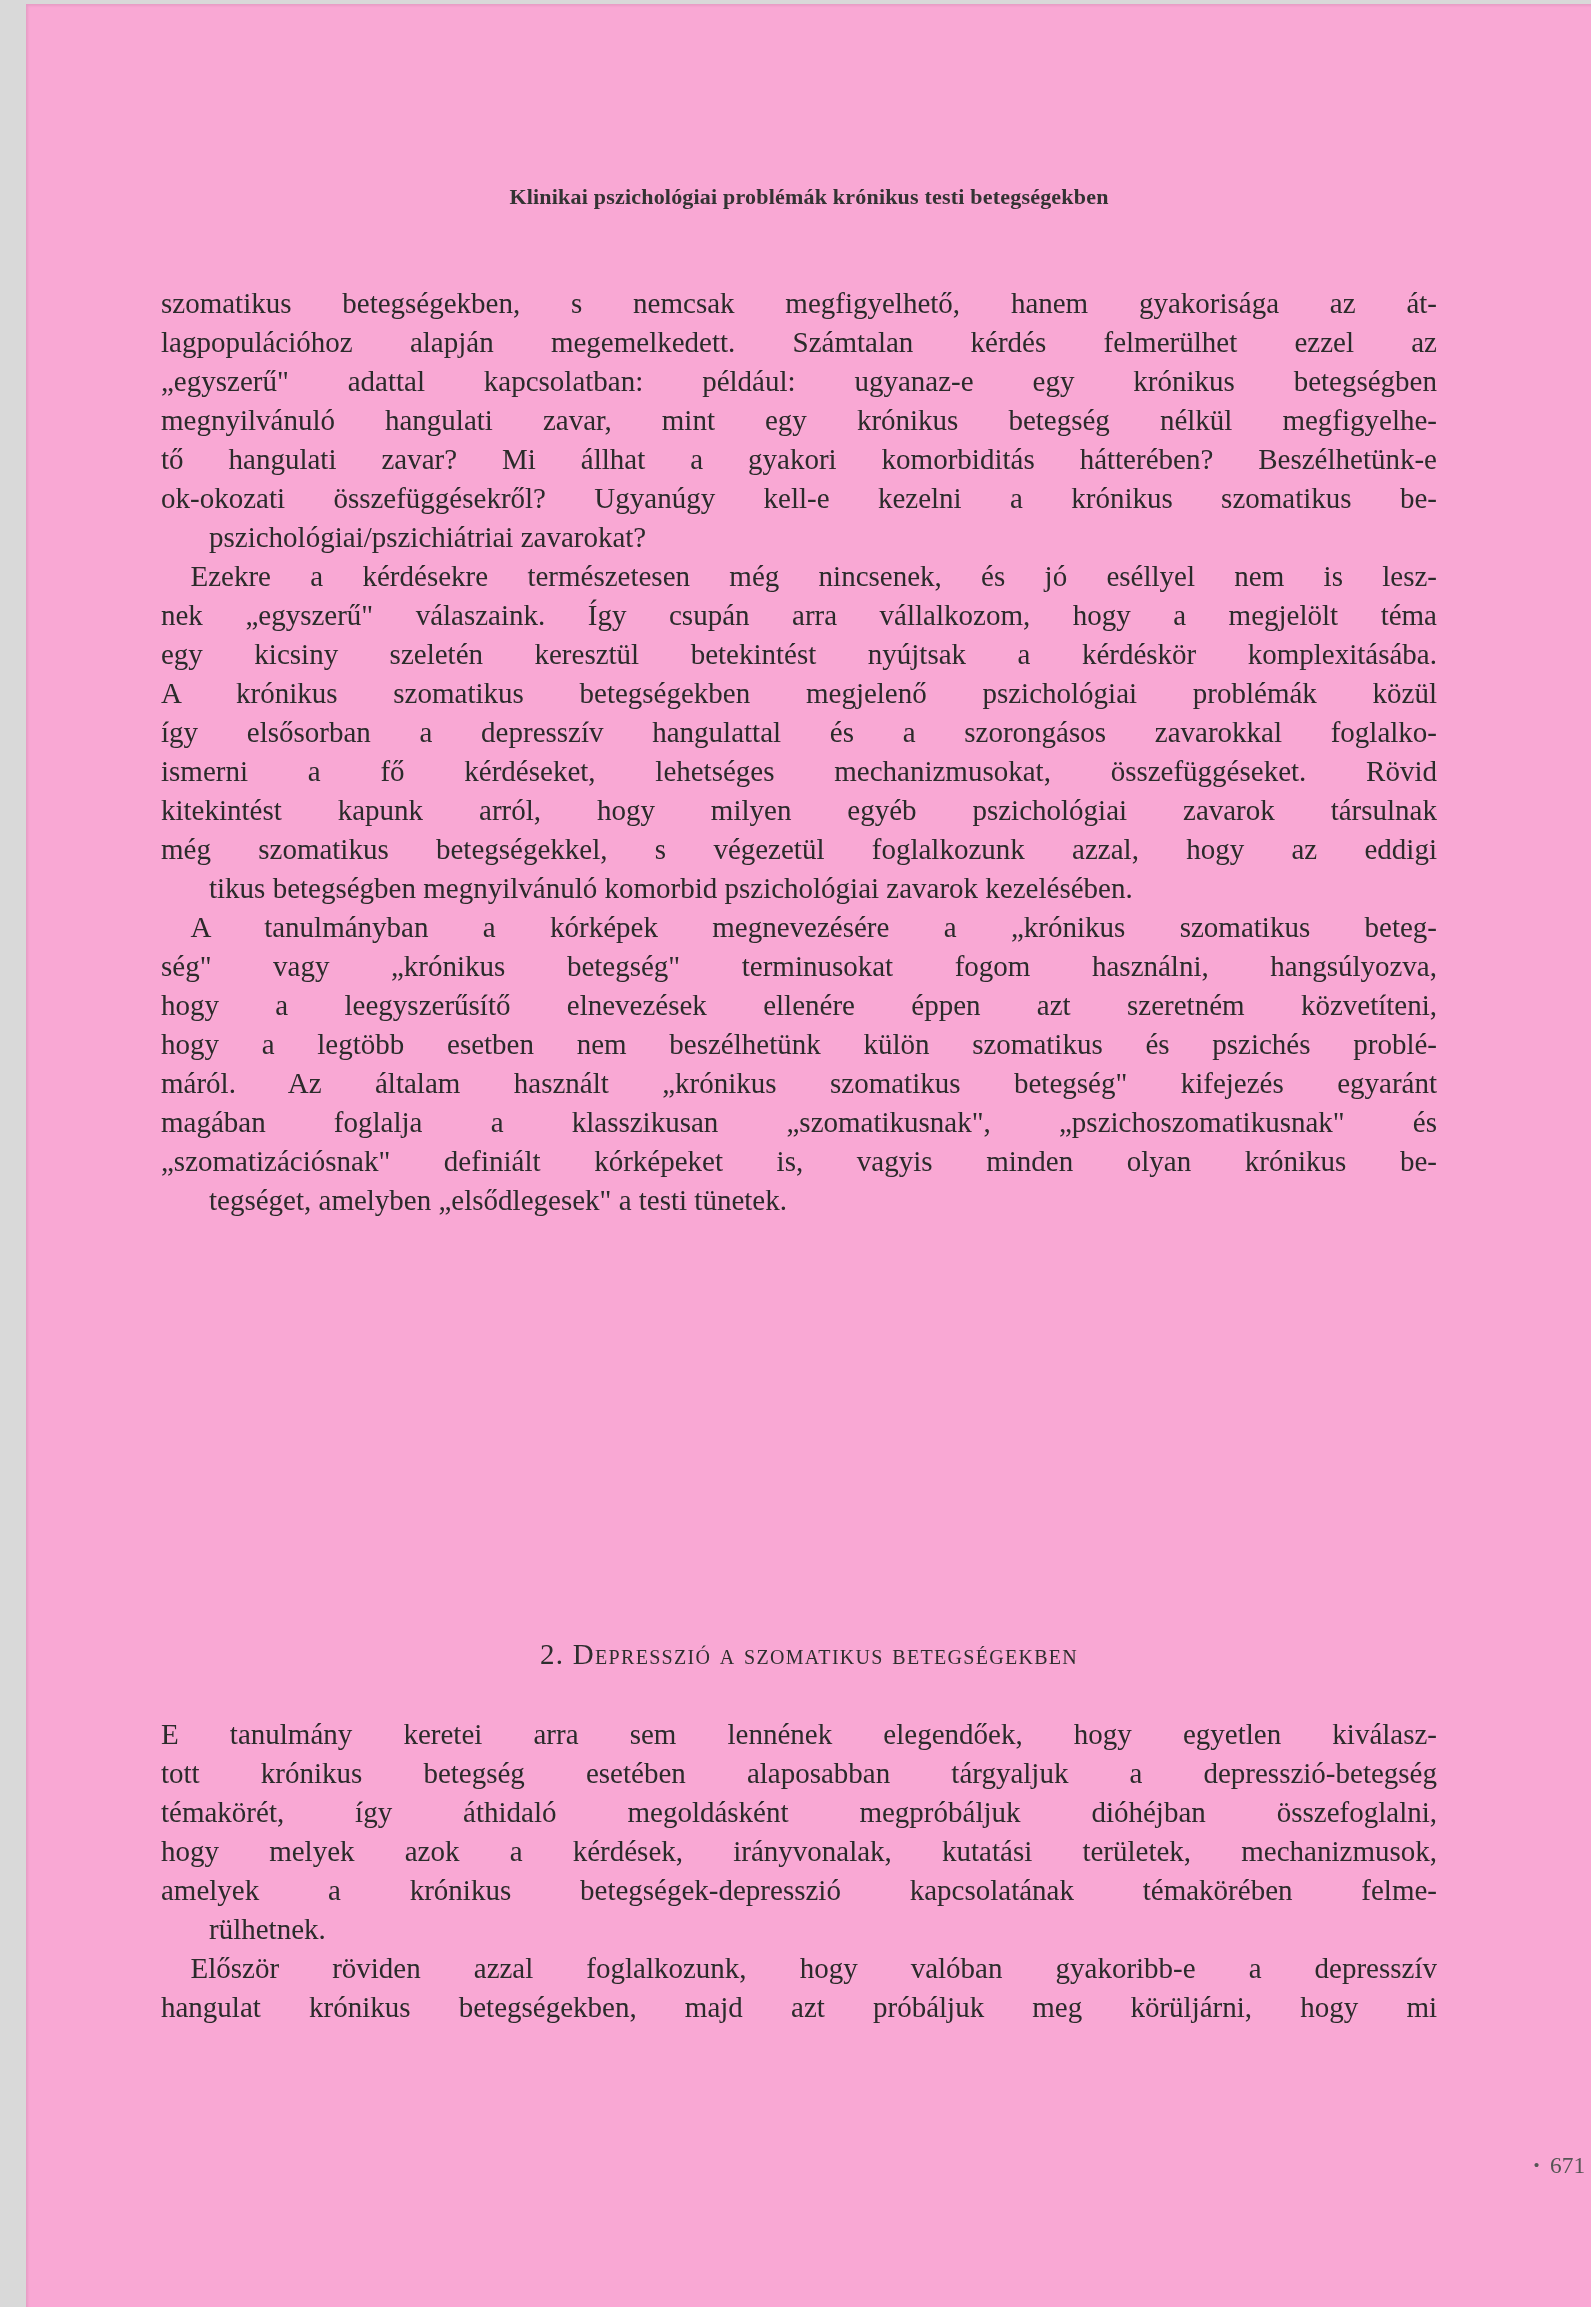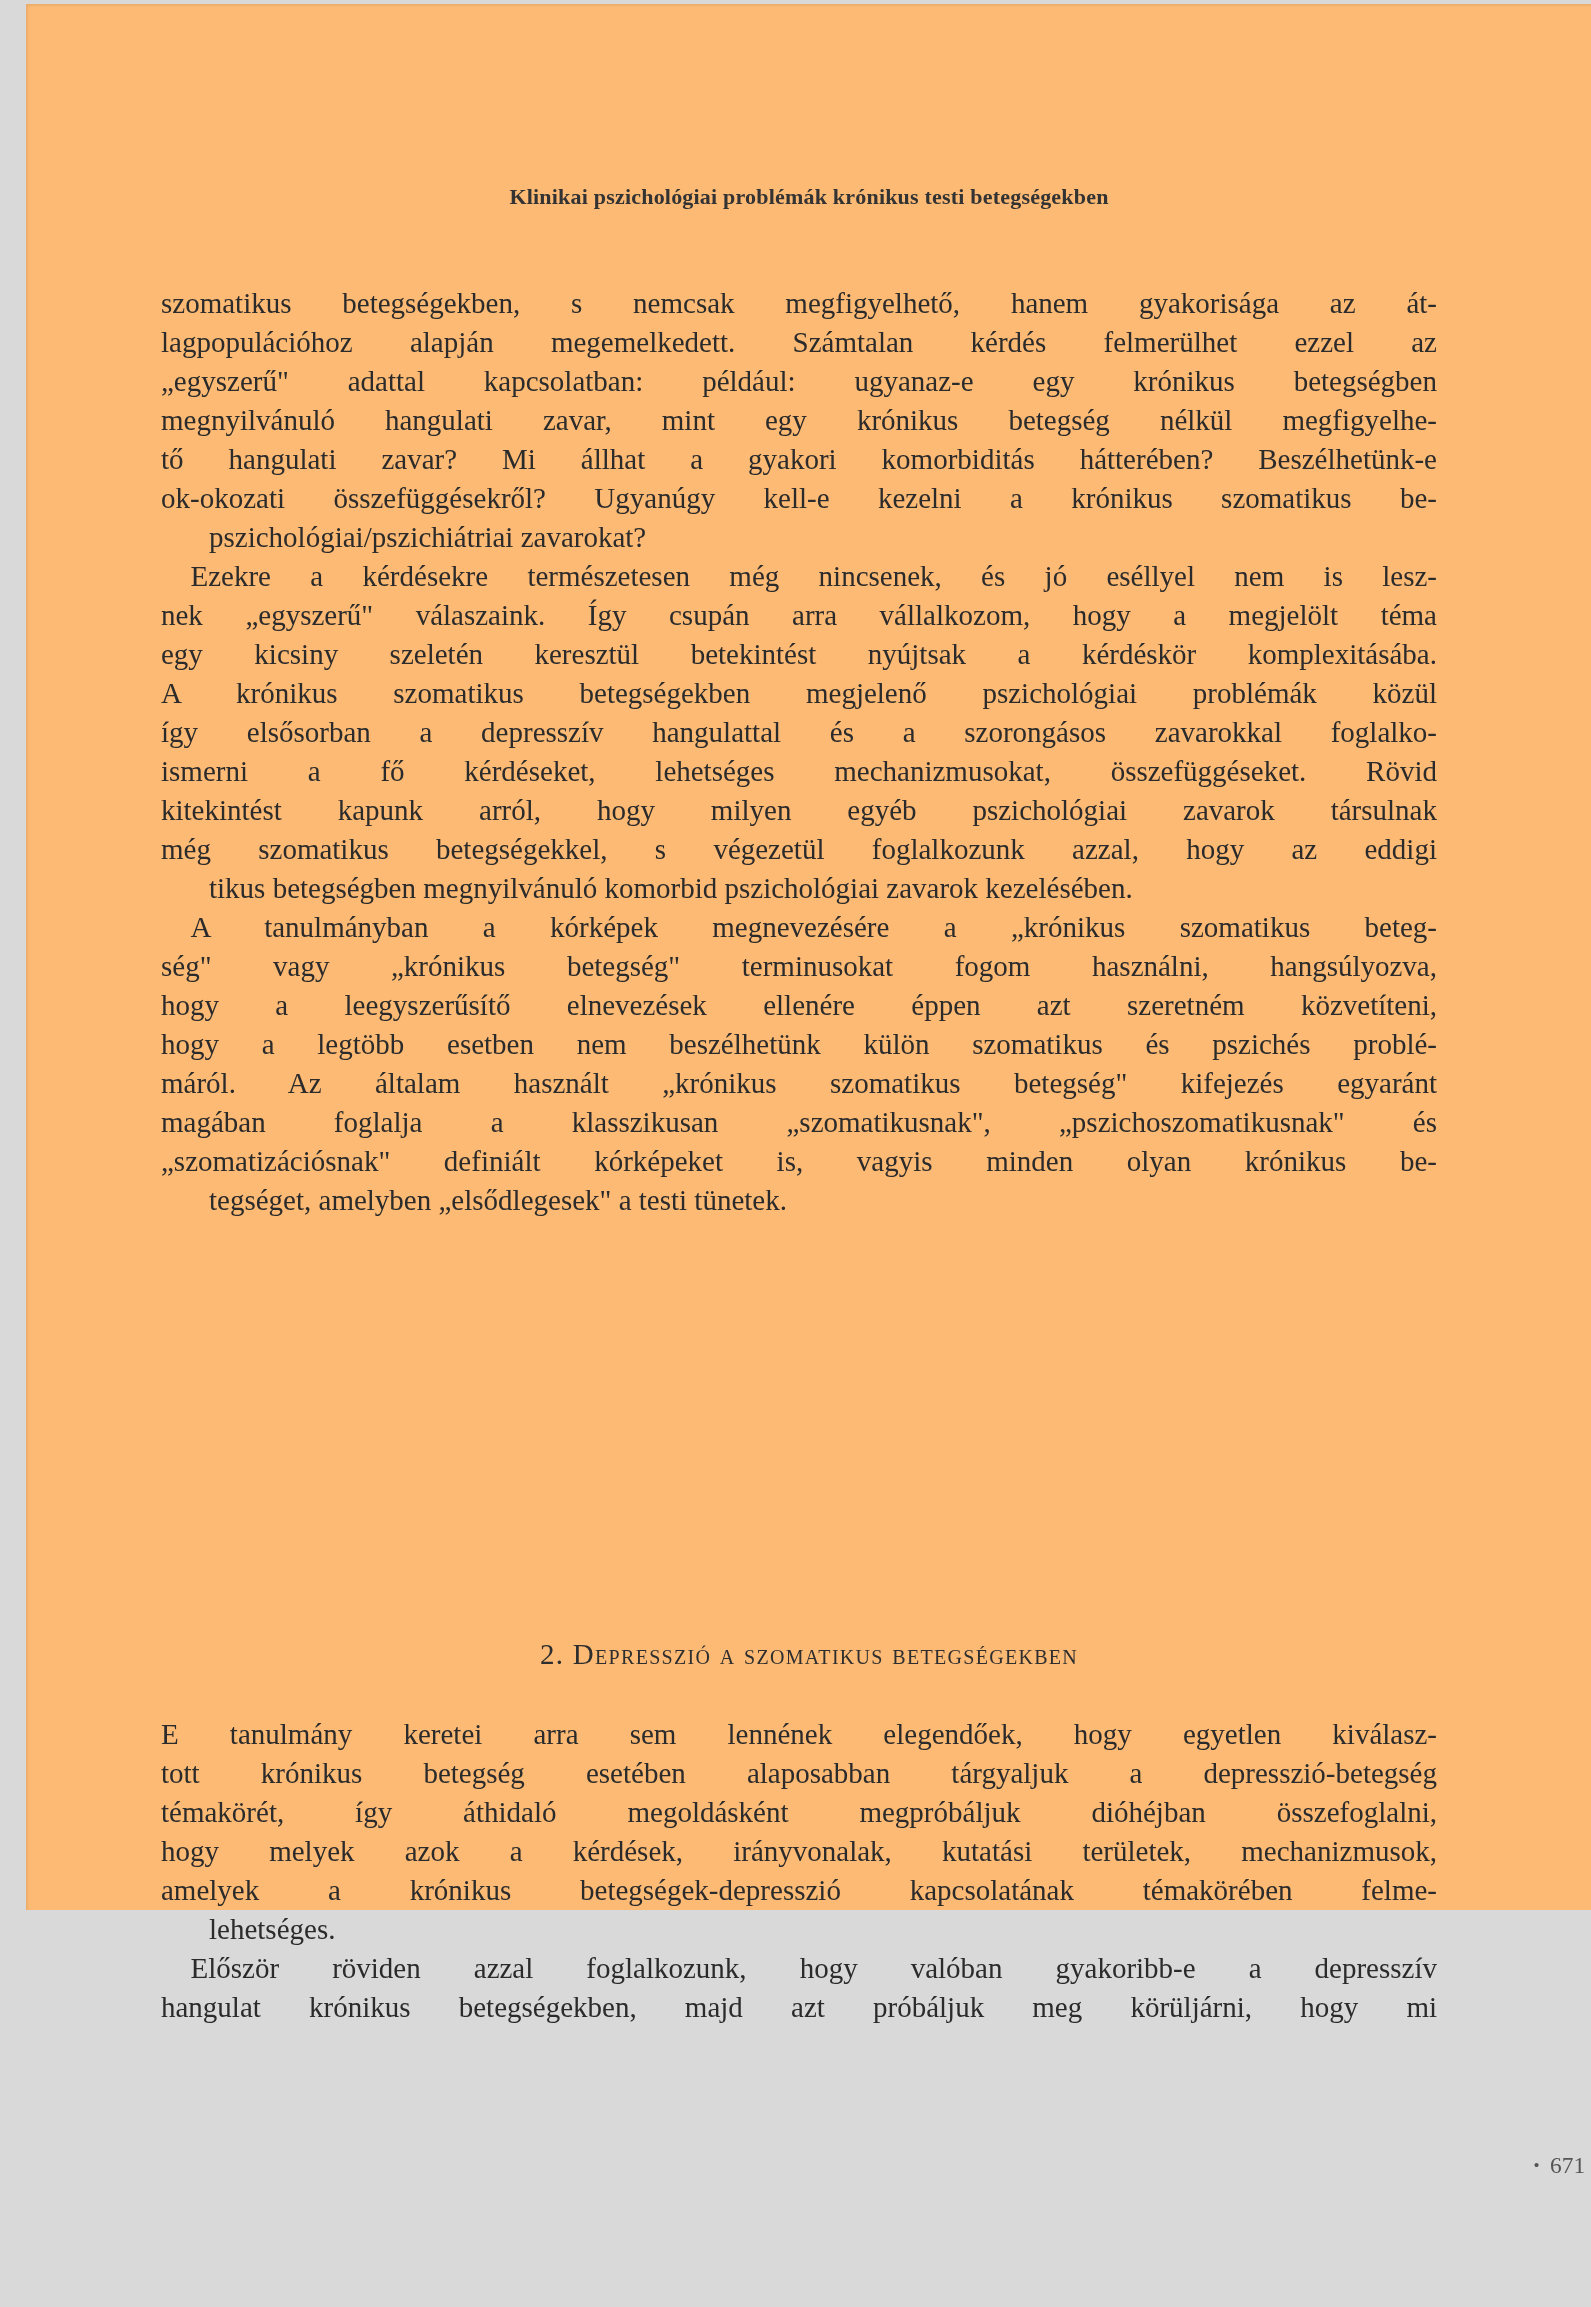--- a/index.html
+++ b/index.html
@@ -7,22 +7,22 @@
       width: 1592px; height: 2307px;
       background: #d9d9d9;
       position: relative;
       overflow: hidden;
       font-family: "Liberation Serif", "DejaVu Serif", serif;
       color: #2a2a2a;
     }
     .page {
       position: absolute;
       left: 26px; top: 4.3px;
-      width: 1566px; height: 1906px;
-      background: #fdba74;
+      width: 1566px; height: 2303px;
+      background: #f9a8d4;
       box-shadow: inset 1.7px 1.7px 2.6px rgba(0,0,0,0.08);
     }
     .running-head {
       position: absolute;
       left: 0; width: 100%;
       top: 180px;
       text-align: center;
       font-size: 22px;
       font-weight: bold;
       color: #333;
@@ -104,21 +104,21 @@
     </div>
 
   <div class="section-heading">2. Depresszió a szomatikus betegségekben</div>
 
   <div class="text-block block-2" id="block2">
       <span class="line">E tanulmány keretei arra sem lennének elegendőek, hogy egyetlen kiválasz-</span>
       <span class="line">tott krónikus betegség esetében alaposabban tárgyaljuk a depresszió-betegség</span>
       <span class="line">témakörét, így áthidaló megoldásként megpróbáljuk dióhéjban összefoglalni,</span>
       <span class="line">hogy melyek azok a kérdések, irányvonalak, kutatási területek, mechanizmusok,</span>
       <span class="line">amelyek a krónikus betegségek-depresszió kapcsolatának témakörében felme-</span>
-      <span class="line last">lehetséges.</span>
+      <span class="line last">rülhetnek.</span>
       <span class="line indent">Először röviden azzal foglalkozunk, hogy valóban gyakoribb-e a depresszív</span>
       <span class="line">hangulat krónikus betegségekben, majd azt próbáljuk meg körüljárni, hogy mi</span>
     </div>
 
   <div class="folio">
     <span class="dot">•</span><span>671</span><span class="dot">•</span>
   </div>
 </div>
 
 

